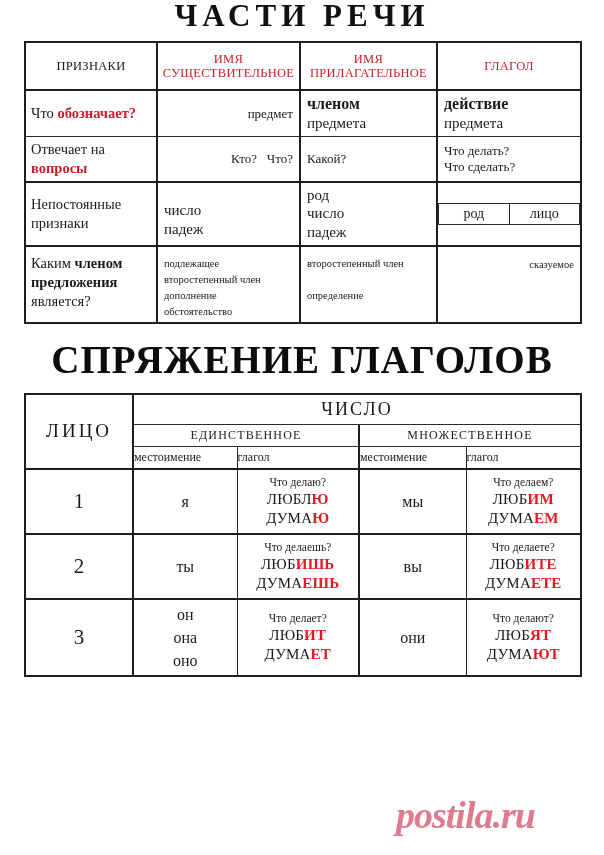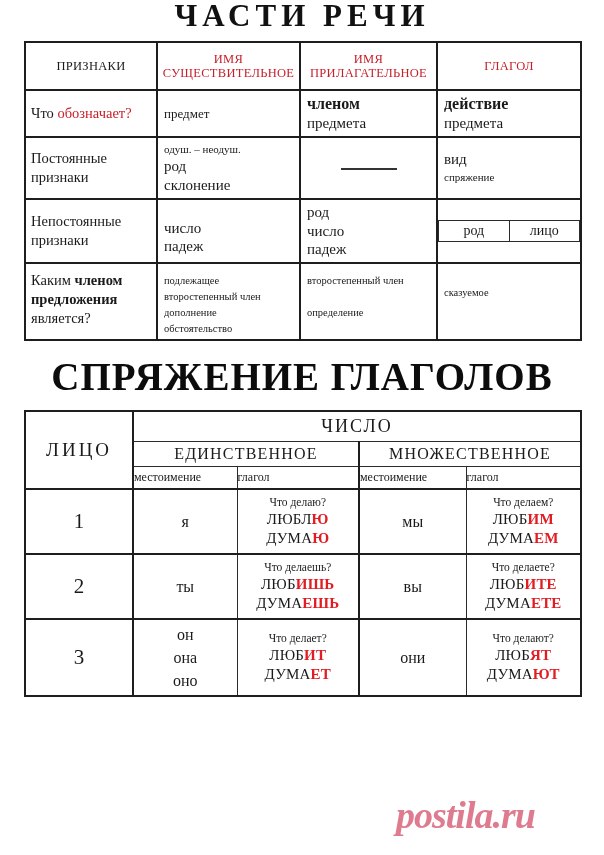--- a/index.html
+++ b/index.html
@@ -75,23 +75,23 @@
     padding: 9px 4px;
   }
   .t1 .hdr.black { color: #1a1a1a; }
   .t1 .hdr.red { color: #c8202a; }
   .t1 .rowlabel {
     font-size: 14.5px;
     line-height: 1.3;
     text-align: left;
     padding-left: 5px;
   }
-  .t1 .rowlabel .em { color: #c8202a; font-weight: normal; }
+  .t1 .rowlabel .em { color: #c8202a; font-weight: bold; }
   .t1 .rowlabel .bk { color: #1a1a1a; font-weight: bold; }
-  .c-center { text-align: left; margin-top: 24px; }
+  .c-center { text-align: right; margin-top: 24px; }
   .c-left { text-align: left; }
   .big { font-size: 16px; font-weight: bold; }
   .med { font-size: 15px; }
   .sm { font-size: 11px; }
   .xsm { font-size: 10.5px; line-height: 1.18; }
   .lh-tight { line-height: 1.25; }
   .dash-cell {
     text-align: center;
   }
   .dash-cell .dash {
@@ -128,21 +128,21 @@
   
   .t2 td { font-size: 13px; }
   .t2 .h-chislo {
     text-align: center;
     font-size: 18px;
     letter-spacing: 2px;
     padding: 4px 0;
   }
   .t2 .h-num {
     text-align: center;
-    font-size: 16px;
+    font-size: 12px;
     letter-spacing: 1.2px;
     padding: 3px 0;
   }
   .t2 .h-sub {
     text-align: left;
     font-size: 12px;
     padding: 3px 0;
   }
   .t2 .litso {
     text-align: center;
@@ -226,39 +226,35 @@
     <td class="c-left rowsep-strong colsep-strong lh-tight">
       <span class="big">членом</span><br>
       <span class="med">предмета</span>
     </td>
     <td class="c-left rowsep-strong colsep-strong lh-tight">
       <span class="big">действие</span><br>
       <span class="med">предмета</span>
     </td>
   </tr>
 
-
-  <tr>
-    <td class="rowlabel rowsep-strong">
-      <span>Постоянные</span><br>
-      <span>признаки</span>
-    </td>
-    <td class="c-left rowsep-strong colsep-strong lh-tight">
-      <span class="sm">одуш. – неодуш.</span><br>
-      <span class="med">род</span><br>
-      <span class="med">склонение</span>
-    </td>
-    <td class="dash-cell rowsep-strong colsep-strong">
-      <span class="dash"></span>
-    </td>
-    <td class="c-left rowsep-strong colsep-strong lh-tight">
-      <span class="med">вид</span><br>
-      <span class="sm">спряжение</span>
-    </td>
-  </tr>
+  <tr>
+    <td class="rowlabel">
+      <span>Отвечает на</span><br>
+      <span class="em">вопросы</span>
+    </td>
+    <td class="c-center big colsep-strong">
+      <span>Кто?</span>&nbsp;&nbsp;&nbsp;<span>Что?</span>
+    </td>
+    <td class="c-left big colsep-strong">Какой?</td>
+    <td class="c-left big colsep-strong lh-tight">
+      <span>Что делать?</span><br>
+      <span>Что сделать?</span>
+    </td>
+  </tr>
+
 
   <tr>
     <td class="rowlabel rowsep-strong">
       <span>Непостоянные</span><br>
       <span>признаки</span>
     </td>
     <td class="c-left rowsep-strong colsep-strong lh-tight" style="vertical-align:bottom;padding-bottom:6px">
       <span class="med">число</span><br>
       <span class="med">падеж</span>
     </td>
@@ -288,21 +284,21 @@
     <td class="c-left rowsep-strong colsep-strong" style="vertical-align:top;padding-top:8px">
       <span class="xsm">подлежащее</span><br>
       <span class="xsm">второстепенный член</span><br>
       <span class="xsm">дополнение</span><br>
       <span class="xsm">обстоятельство</span>
     </td>
     <td class="c-left rowsep-strong colsep-strong" style="vertical-align:top;padding-top:8px">
       <span class="xsm">второстепенный член</span><br><br>
       <span class="xsm">определение</span>
     </td>
-    <td class="c-center rowsep-strong colsep-strong" style="vertical-align:top;padding-top:20px">
+    <td class="c-center rowsep-strong colsep-strong" style="vertical-align:top;padding-top:9px">
       <span class="xsm">сказуемое</span>
     </td>
   </tr>
 </tbody>
     </table>
 </div>
 
 <div class="title-2">СПРЯЖЕНИЕ ГЛАГОЛОВ</div>
 
 <div class="tbl-wrap">

